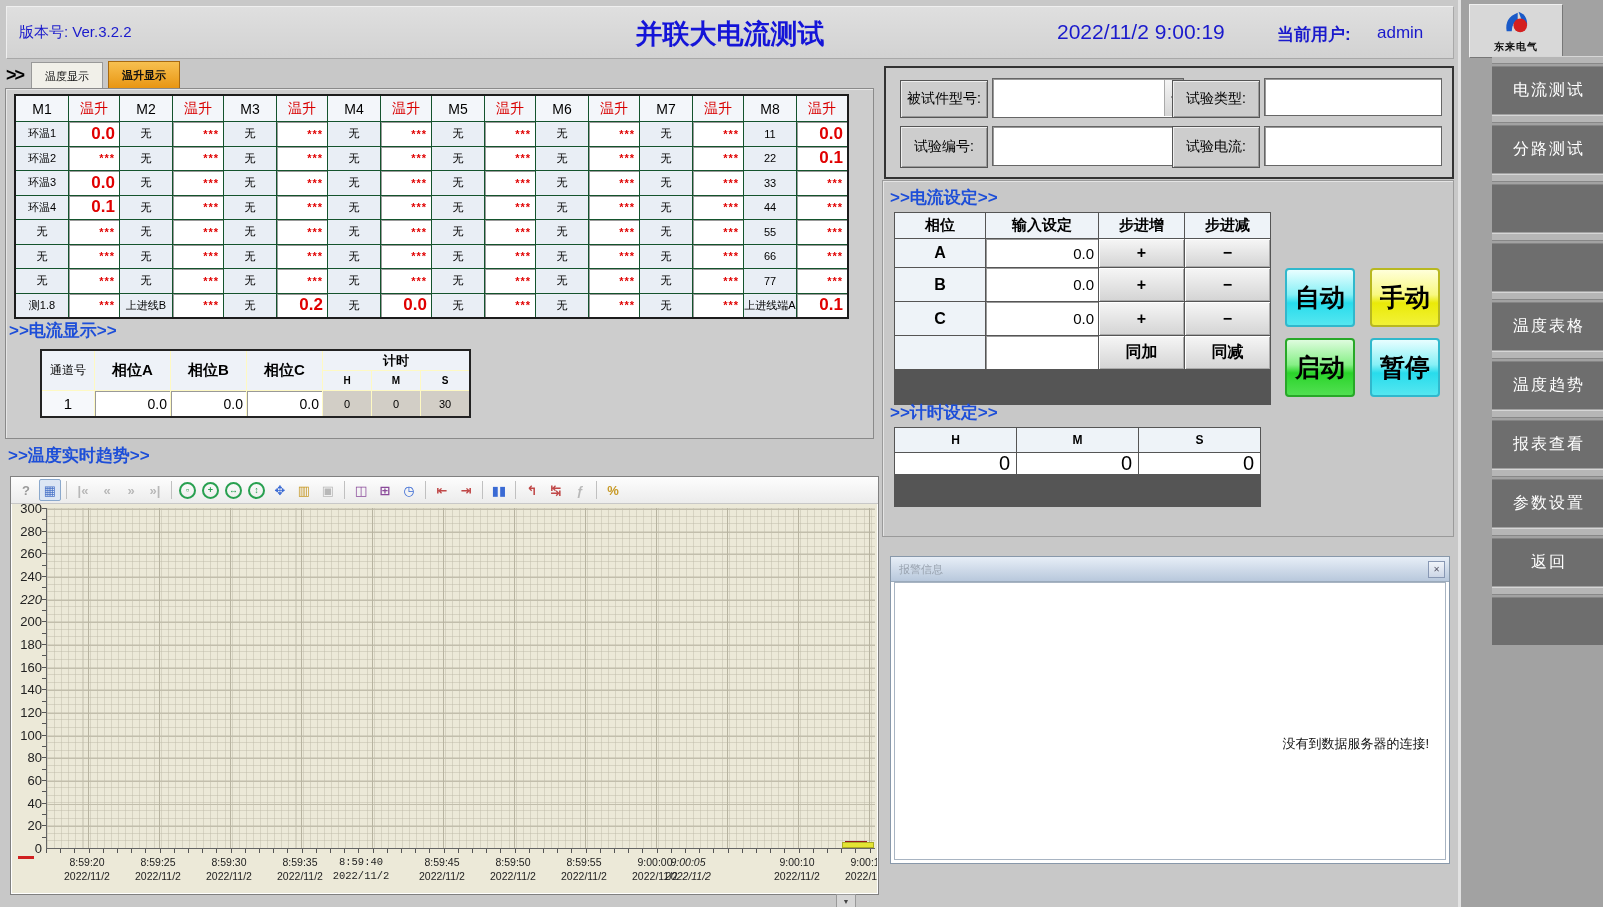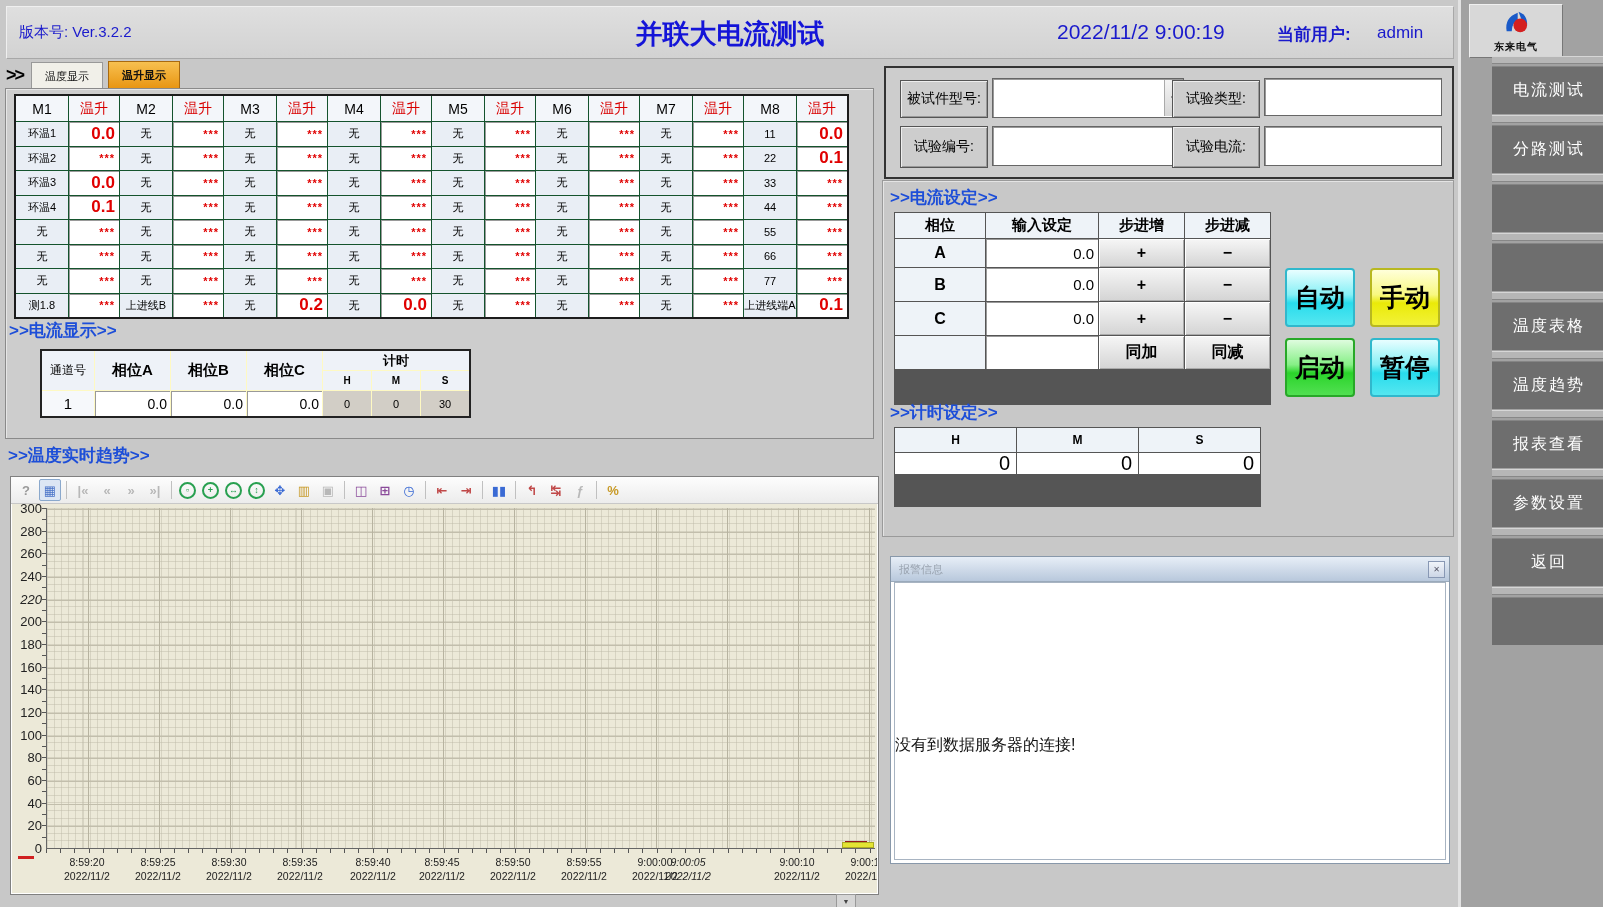--- a/index.html
+++ b/index.html
@@ -108,21 +108,21 @@
   .t.ttl{grid-column:1/4;font-size:16px;font-weight:bold}
   .t.h{font-size:12px;font-weight:bold}
   .t.v{background:#fff;justify-content:flex-end;padding-right:6px;font-size:20px}
   
   .alarm{position:absolute;left:890px;top:556px;width:558px;height:306px;border:1px solid #8898aa;background:#fff}
   .abar{position:relative;height:24px;background:linear-gradient(#e7eef7,#b8c8dc);border-bottom:1px solid #9aaabb}
   .atitle{position:absolute;left:8px;top:5px;font-size:11px;color:#98a2ae}
   .aclose{position:absolute;right:4px;top:4px;width:15px;height:15px;background:linear-gradient(#f0f4fa,#ccd6e6);
           border:1px solid #8898b4;display:flex;align-items:center;justify-content:center;font-size:8px;color:#556}
   .abody{position:absolute;top:25px;left:3px;right:3px;bottom:3px;border:1px solid #a8b4c2;background:#fff}
-  .amsg{position:absolute;top:55%;left:0;right:0;text-align:left;font-size:16px;color:#111}
+  .amsg{position:absolute;top:55%;left:0;right:16px;text-align:right;font-size:13px;color:#111}
   
   .sidebar{position:absolute;left:1458px;top:0;width:145px;height:907px;background:#a2a2a2;border-left:3px solid #e2e2e2}
   .logobox{position:absolute;left:8px;top:4px;width:92px;height:52px;background:#d8d8d8;
            border:1px solid #efefef;border-right-color:#777;border-bottom-color:#777;
            display:flex;flex-direction:column;align-items:center;justify-content:center}
   .logotext{font-size:10px;font-weight:bold;color:#111;letter-spacing:1px;margin-top:1px}
   .sbtn{position:absolute;left:31px;width:114px;height:48px;background:#6e6e6e;color:#fff;font-size:16px;
         letter-spacing:2px;display:flex;align-items:center;justify-content:center;box-shadow:inset 0 1px 0 #858585;cursor:default}
   .sbsep{position:absolute;left:31px;width:114px;height:7px;background:#b6b6b6;
          box-shadow:0 1px 0 #878787,inset 0 1px 0 #d6d6d6}
@@ -383,21 +383,21 @@
           <span>2022/11/2</span>
         </div>
         <div class="xlab" style="left: 177px;">
           <span>8:59:30</span>
           <span>2022/11/2</span>
         </div>
         <div class="xlab" style="left: 248px;">
           <span>8:59:35</span>
           <span>2022/11/2</span>
         </div>
-        <div class="xlab" style="left: 321px;">
+        <div class="xlab" style="left: 309px; font-family: Liberation Mono, monospace;">
           <span>8:59:40</span>
           <span>2022/11/2</span>
         </div>
         <div class="xlab" style="left: 390px;">
           <span>8:59:45</span>
           <span>2022/11/2</span>
         </div>
         <div class="xlab" style="left: 461px;">
           <span>8:59:50</span>
           <span>2022/11/2</span>

